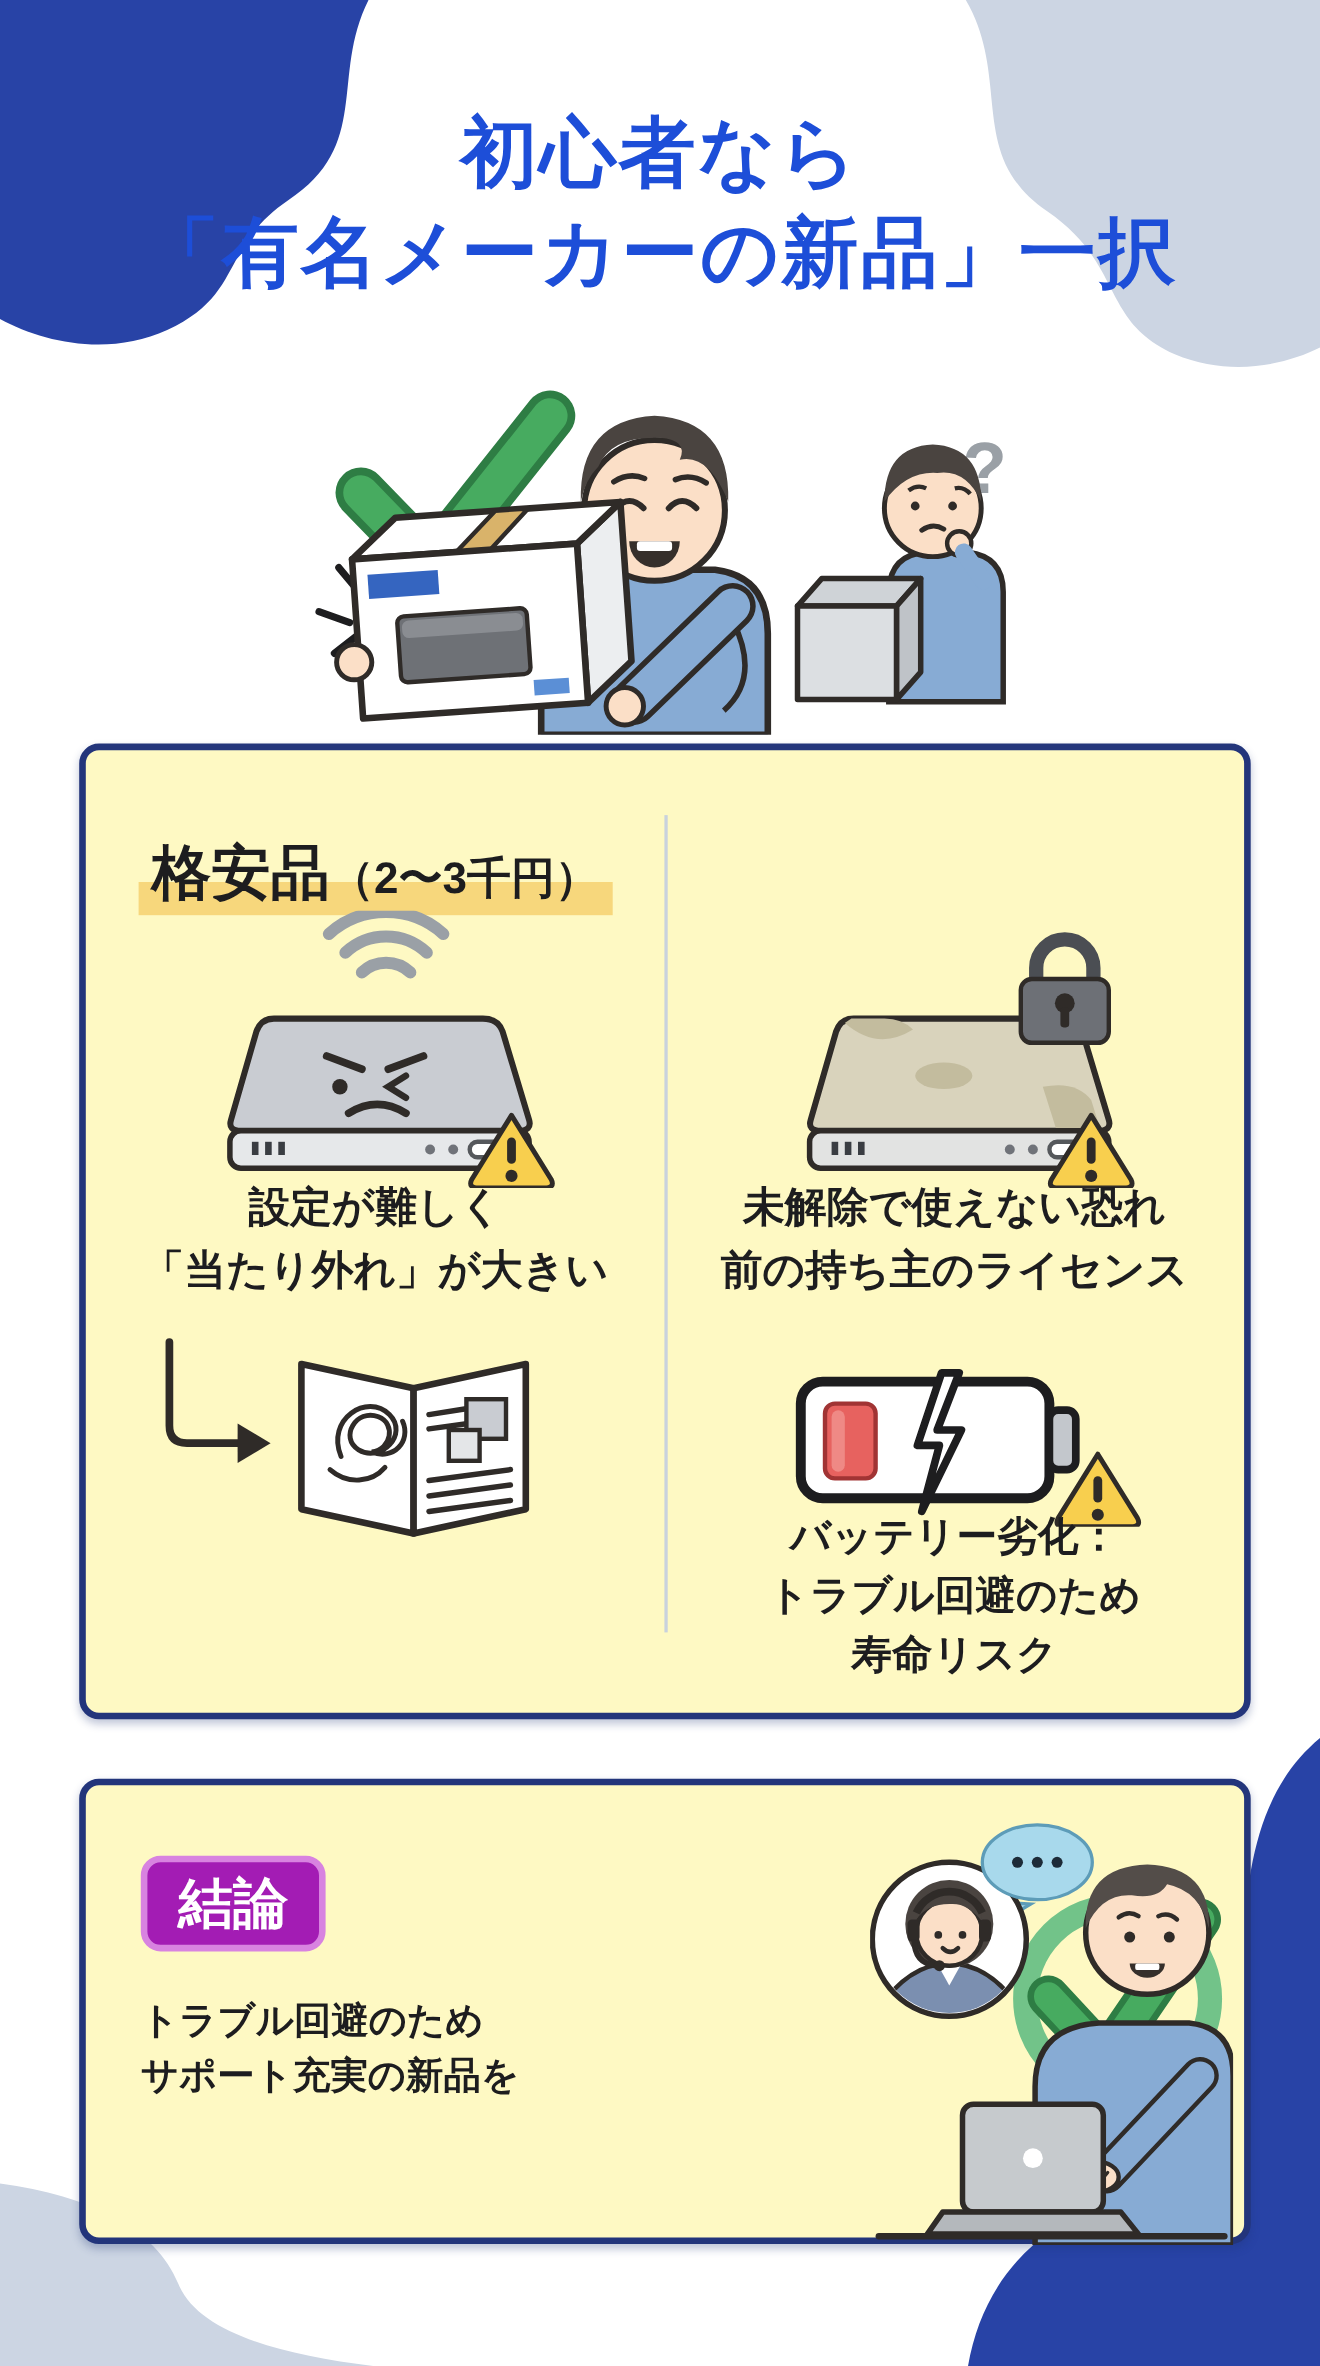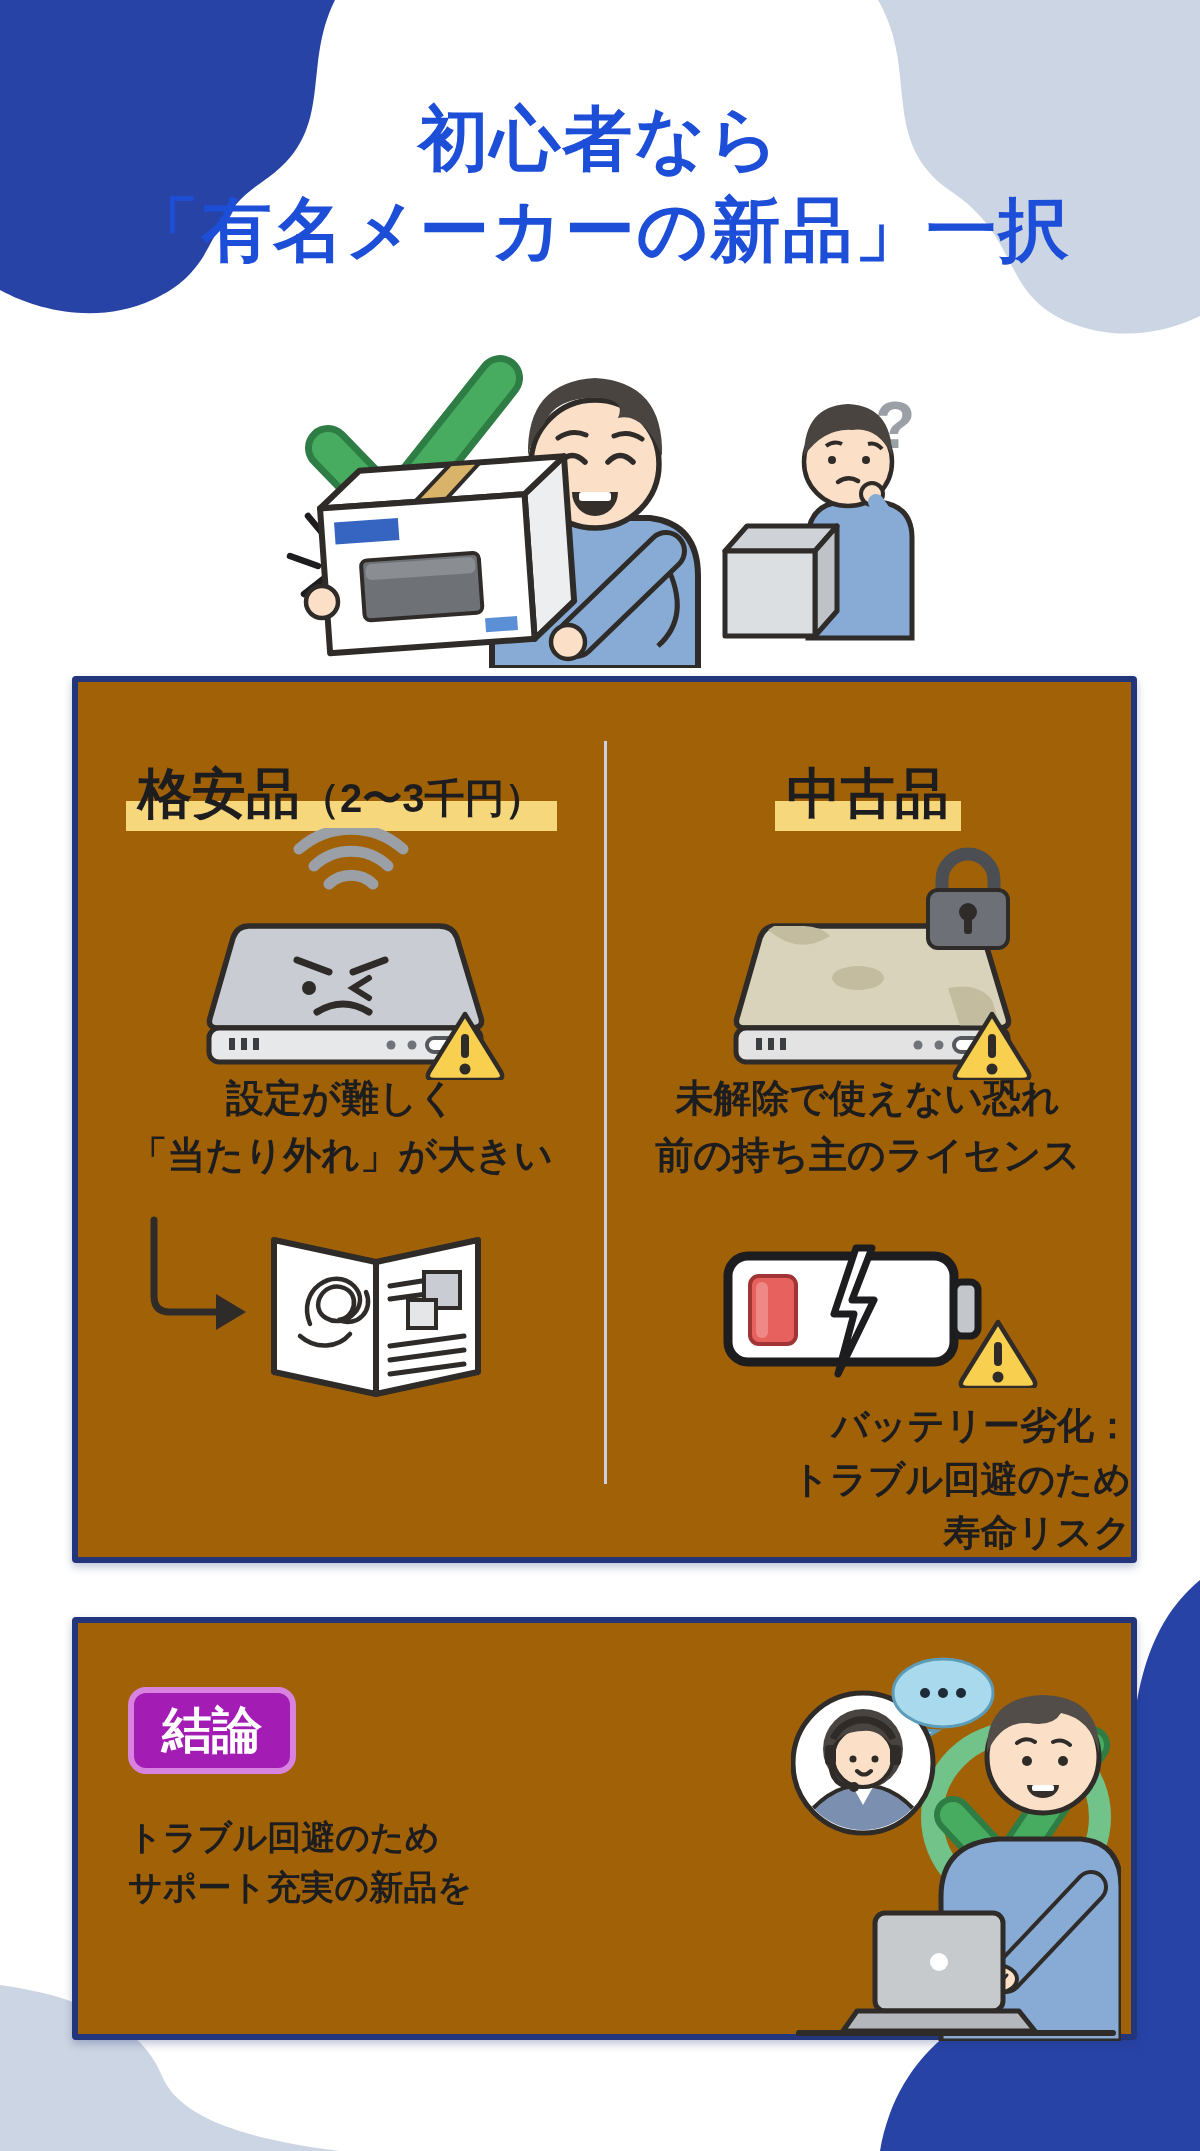--- a/index.html
+++ b/index.html
@@ -8,35 +8,35 @@
     background:#ffffff;color:var(--ink,#1d1d1f);
     font-family:"Liberation Sans","DejaVu Sans",sans-serif;
   }
   .bg-blobs{position:absolute;left:0;top:0;width:1200px;height:2151px;}
   .title{
     position:absolute;top:94px;left:0;width:100%;text-align:center;
     font-size:70px;font-weight:bold;line-height:1.3;letter-spacing:2px;color:#1d4ed8;
   }
   .hero{position:absolute;left:230px;top:316px;width:740px;height:352px;}
   .card{
-    position:absolute;left:72px;width:1065px;background:#a16207;box-sizing:border-box;
-    border:6px solid var(--card_border,#23357b);border-radius:4px;
+    position:absolute;left:72px;width:1065px;background:#fef9c3;box-sizing:border-box;
+    border:6px solid var(--card_border,#23357b);border-radius:18px;
     box-shadow:0 4px 8px rgba(30,50,114,.28);
   }
   .compare-card{top:676px;height:887px;}
   .conclusion-card{top:1617px;height:423px;}
   .divider{position:absolute;left:calc(50% - 1px);top:59px;bottom:73px;width:3px;background:var(--divider,#c9d2dd);}
   .col{position:absolute;top:0;height:100%;width:50%;}
   .col.left{left:0}.col.right{right:0}
   .col-header{position:absolute;top:76px;width:100%;text-align:center;font-size:54px;font-weight:bold;white-space:nowrap;}
   .hl{background:linear-gradient(180deg,rgba(0,0,0,0) 56%,var(--highlight,#f7d77c) 56%);padding:0 12px 8px;}
   .note{font-size:40px;}
   .caption{position:absolute;width:100%;text-align:center;font-weight:bold;font-size:38px;line-height:1.5;}
   .cap-main{top:388px;}
-  .cap-battery{top:717px;font-size:37px;line-height:1.45;text-align:right;}
+  .cap-battery{top:688px;font-size:37px;line-height:1.45;}
   .icon-wrap{position:absolute;left:50%;transform:translateX(-50%);}
   .router-wrap,.used-wrap{top:146px;width:340px;height:252px;}
   .book-wrap{top:524px;width:430px;height:205px;}
   .battery-wrap{top:556px;width:340px;height:150px;}
   .badge{
     position:absolute;left:50px;top:64px;background:var(--badge_bg,#a31cb4);
     border:6px solid var(--badge_ring,#d883e0);border-radius:18px;color:#fff;
     font-size:50px;font-weight:bold;padding:10px 28px;line-height:1.1;
   }
   .conclusion-text{position:absolute;left:50px;top:190px;font-size:34px;font-weight:bold;line-height:1.46;white-space:nowrap;}
@@ -184,23 +184,20 @@
             <path d="M264,80 L302,74 M264,93 L308,87" stroke="#2f2b28" stroke-width="5" stroke-linecap="round"></path>
             <rect x="298" y="66" width="36" height="36" fill="#c9ccd2" stroke="#2f2b28" stroke-width="4"></rect>
             <rect x="282" y="94" width="28" height="28" fill="#e4e6e8" stroke="#2f2b28" stroke-width="4"></rect>
             <path d="M264,140 L338,130 M264,154 L338,144 M264,168 L338,158" stroke="#2f2b28" stroke-width="5" stroke-linecap="round"></path>
           </g>
         </svg>
       </div>
     </div>
 
     <div class="col right">
-      <div class="col-header">
-        <span class="hl"><span>中古品</span></span>
-      </div>
 
       <div class="icon-wrap used-wrap">
         <svg viewBox="0 0 340 252" width="340" height="252">
           <path d="M78,98 L268,98 Q282,98 286,110 L310,190 Q313,200 300,200 L48,200 Q36,200 39,190 L62,110 Q66,98 78,98 Z" fill="#d9d3bc" stroke="#2f2b28" stroke-width="5.5" stroke-linejoin="round"></path>
           <g fill="#c3bc9e">
             <path d="M70,102 q30,26 62,6 q-10,-10 -26,-10 l-30,0 Z"></path>
             <ellipse cx="160" cy="150" rx="26" ry="12"></ellipse>
             <path d="M250,160 q30,-6 44,12 l8,26 l-40,0 Z"></path>
           </g>
           <rect x="38" y="200" width="272" height="34" rx="10" fill="#e2e3e2" stroke="#2f2b28" stroke-width="5"></rect>

